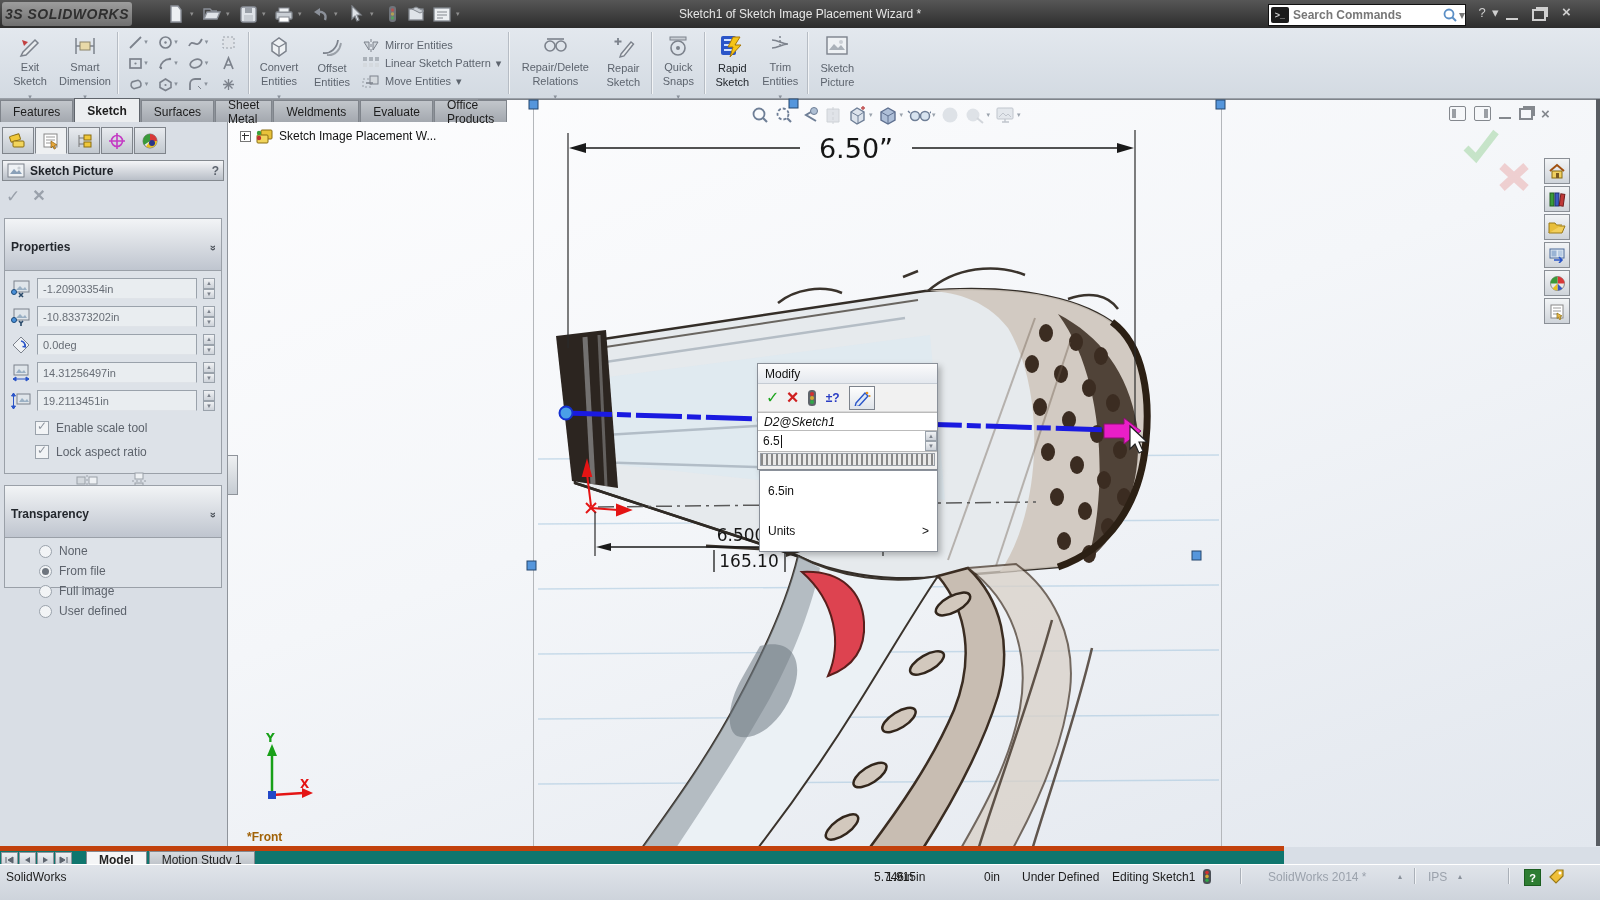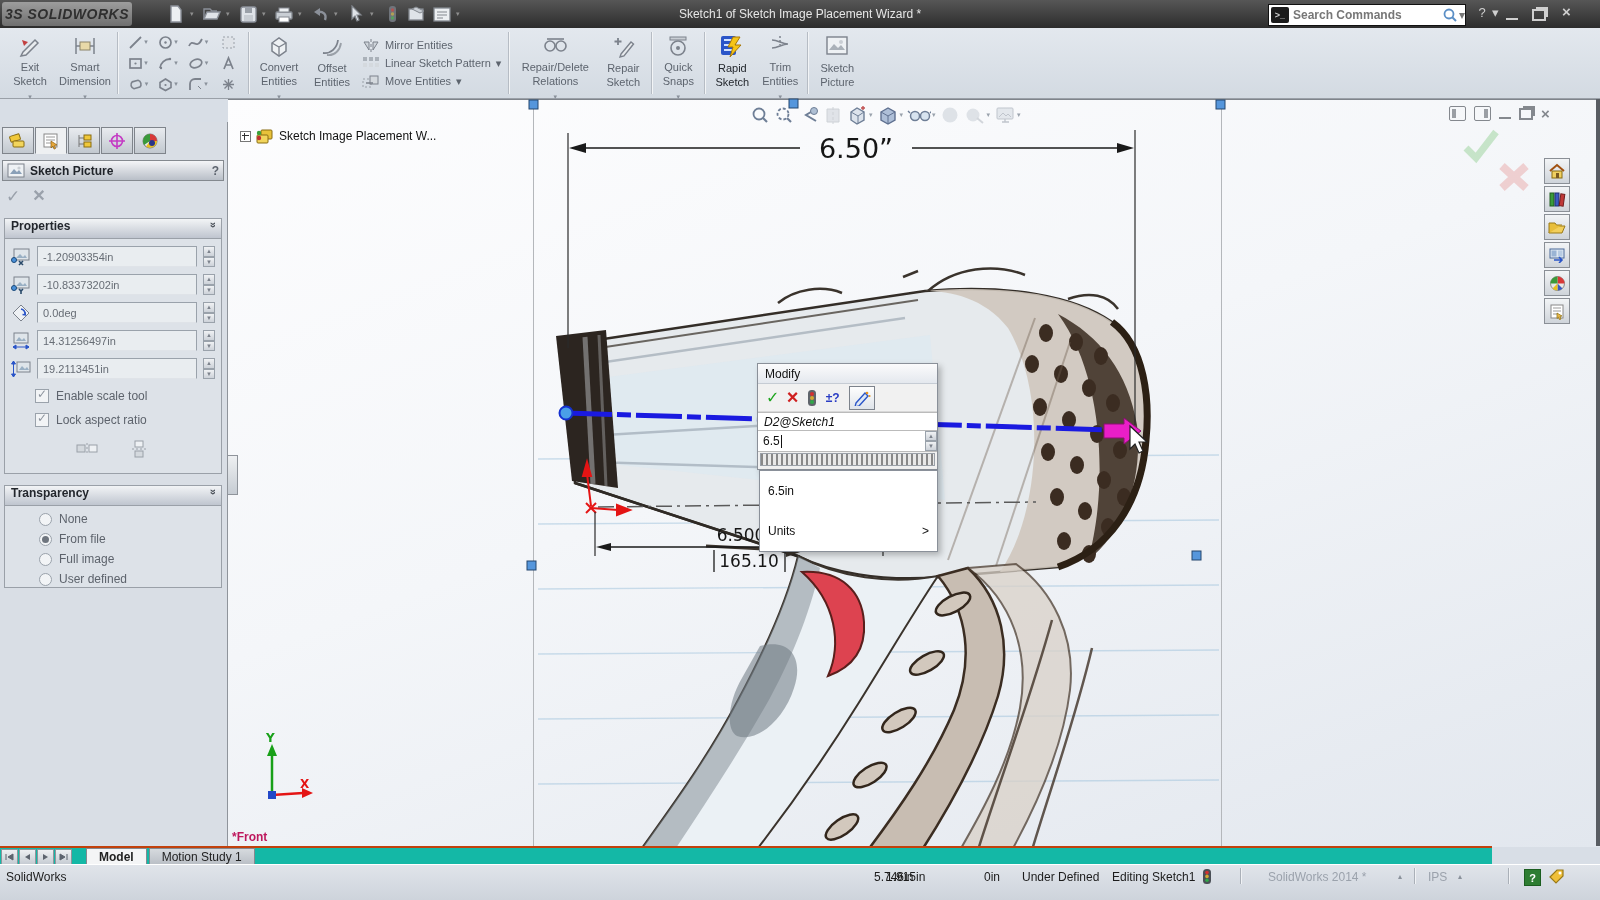--- a/index.html
+++ b/index.html
@@ -91,21 +91,21 @@
   #pm-help{margin-left:auto;color:#5d646e;font-weight:bold;}
   #pm-help::after{content:"?";}
   #pm-okrow{position:absolute;left:6px;top:64px;display:flex;gap:14px;}
   .pm-ok{color:#9aa1ab;font-size:17px;font-weight:bold;}
   .pm-ok::after{content:"✓";}
   .pm-cancel{color:#9aa1ab;font-size:17px;font-weight:bold;}
   .pm-cancel::after{content:"×";transform:scale(1.2);display:inline-block;}
 
   .gbox{position:absolute;left:4px;width:218px;border:1px solid #9aa0a8;background:#dde2e8;box-sizing:border-box;}
   .ghead{height:19px;background:linear-gradient(#f2f4f6,#bfc5cf);border-bottom:1px solid #9aa0a8;
-    display:flex;align-items:flex-start;padding:0 6px;font-size:12px;font-weight:bold;color:#23272d;}
+    display:flex;align-items:flex-end;padding:16px 6px;font-size:12px;font-weight:bold;color:#23272d;}
   .chev{margin-left:auto;display:inline-block;transform:rotate(-90deg);color:#4a5058;font-size:11px;font-weight:bold;}
   .chev::after{content:"«";}
   .prow{display:flex;align-items:center;gap:6px;margin:7px 6px 0 6px;}
   .pfield{flex:1;height:19px;background:#e9edf0;border:1px solid #9aa2ab;border-bottom-color:#dfe3e8;
     color:#676d75;font-size:11px;display:flex;align-items:center;padding:0 5px;}
   .spin{width:12px;height:21px;display:flex;flex-direction:column;}
   .spin span{flex:1;background:linear-gradient(#f0f2f4,#cdd2d9);border:1px solid #9aa2ab;
     font-size:6px;color:#7c828c;display:flex;align-items:center;justify-content:center;}
   .spin .up::after{content:"▲";} .spin .dn::after{content:"▼";}
   .cbrow{display:flex;align-items:center;gap:7px;margin:10px 0 0 30px;font-size:12px;color:#5d636c;}
@@ -142,38 +142,38 @@
   #modify-value{flex:1;display:flex;align-items:center;padding:0 5px;}
   .caretline{width:1px;height:13px;background:#111;margin-left:1px;}
   #wheel{height:11px;margin:1px 2px;background:repeating-linear-gradient(90deg,#888 0 2px,#e8e8e8 2px 5px);
     border:1px solid #9aa0a8;}
   #modify-menu{left:759px;top:470px;width:177px;background:#fff;border:1px solid #8a9099;
     box-shadow:3px 3px 6px rgba(0,0,0,.25);font-size:12px;color:#111;}
   .mrow{height:16px;display:flex;align-items:center;padding:12px 8px;}
   .mrow .sub{margin-left:auto;}
 
   
-  #bottombar{left:0;top:846px;width:1492px;height:18px;background:#14b8a6;border-top:2px solid #c2410c;display:flex;align-items:center;}
+  #bottombar{left:0;top:846px;width:1284px;height:18px;background:#0f766e;border-top:5px solid #c2410c;display:flex;align-items:center;}
   .navbtn{width:15px;height:14px;background:linear-gradient(#eef0f2,#c6ccd3);border:1px solid #8f949b;
     margin-left:1px;display:flex;align-items:center;justify-content:center;font-size:7px;color:#5d646e;}
   .mtab{height:16px;display:flex;align-items:center;padding:0 12px;font-size:12px;
     background:linear-gradient(#d6dade,#b9bec5);border:1px solid #84898f;margin-left:2px;color:#222;}
   .mtab.active{background:#f4f5f6;font-weight:bold;}
   #statusbar{left:0;top:864px;width:1600px;height:36px;background:linear-gradient(#e0e4ea,#cdd3db);
     border-top:1px solid #fff;font-size:12px;color:#1c1c1c;}
   .st{position:absolute;top:5px;white-space:nowrap;}
   .st.gray{color:#9ba2ac;}
   .stsep{position:absolute;top:3px;width:1px;height:16px;background:#aab0b8;box-shadow:1px 0 0 #f0f2f5;}
   .stcaret{color:#8a919b;font-size:8px;} .stcaret::after{content:"▴";}
   #help-flag{left:1524px;top:4px;width:15px;height:15px;background:#2e7d32;color:#fff;font-size:11px;
     font-weight:bold;display:flex;align-items:center;justify-content:center;border:1px solid #1b5e20;}
   #help-flag::after{content:"?";}
 
   
-  #front-label{left:232px;top:830px;font-size:12px;font-weight:bold;color:#be185d;}
+  #front-label{left:247px;top:830px;font-size:12px;font-weight:bold;color:#a16207;}
   .ghost{opacity:.45;}
   #overlay-svg{left:0;top:0;pointer-events:none;}
 </style>
 </head>
 <body>
 
 <div id="stage">
 
   <div id="titlebar" class="abs">
     <div id="logo">
@@ -482,20 +482,29 @@
             <circle cx="16" cy="7" r="2" fill="#c9ced4"></circle>
           </svg>
       </span>
       <span class="rlbl">Sketch Picture</span>
     </div>
   </div>
 
   <div id="graphics" class="abs"></div>
   <div id="taskpane-edge" class="abs"></div>
 
+  <div id="tabrow" class="abs">
+    <div class="ctab">Features</div>
+    <div class="ctab active">Sketch</div>
+    <div class="ctab">Surfaces</div>
+    <div class="ctab">Sheet Metal</div>
+    <div class="ctab">Weldments</div>
+    <div class="ctab">Evaluate</div>
+    <div class="ctab">Office Products</div>
+  </div>
 
   <div id="headsup" class="abs">
     <span class="huico">
         <svg width="20" height="20">
           <circle cx="9" cy="9" r="5.5" fill="none" stroke="#6e7e96" stroke-width="1.8"></circle>
           <line x1="13" y1="13" x2="17" y2="17" stroke="#6e7e96" stroke-width="2.2"></line>
         </svg>
       </span>
     <span class="huico">
         <svg width="20" height="20">

